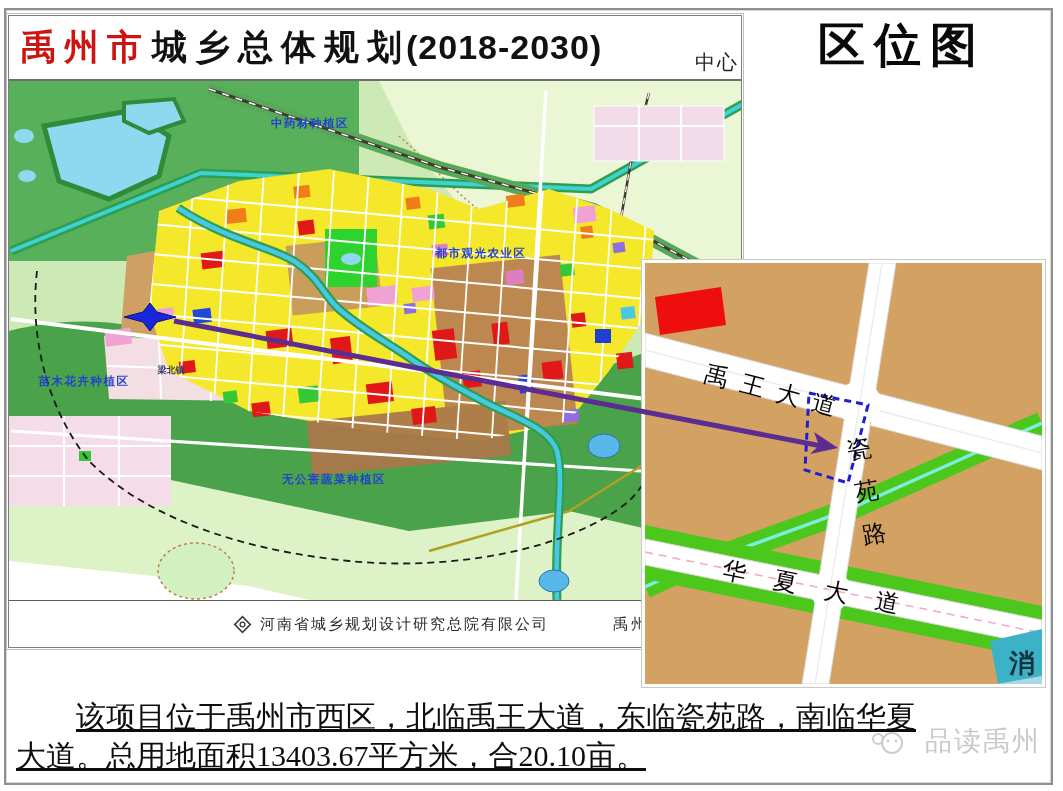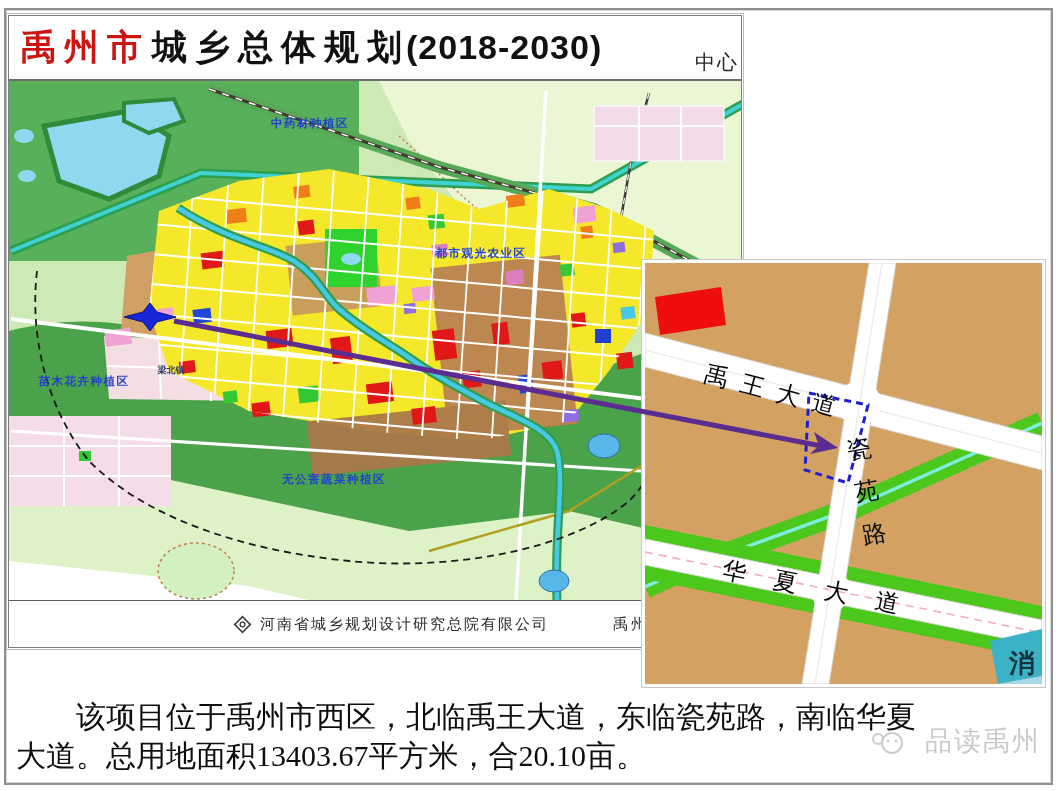--- a/index.html
+++ b/index.html
@@ -24,21 +24,21 @@
   .plan-footer .gov{margin-left:64px;font-size:15px;letter-spacing:3px;}
   .plan-footer .flogo{margin-left:224px;display:inline-flex;}
   
   .heading{position:absolute;left:818px;top:14px;z-index:4;font-size:47px;font-weight:900;
            color:#0a0a0a;letter-spacing:9px;}
   .inset{position:absolute;left:642px;top:260px;width:397px;height:421px;z-index:2;
          border:3px solid #fdfdfd;box-shadow:0 0 0 1px #c9c9c9;background:#d3a263;}
   .overlay{position:absolute;left:0;top:0;z-index:5;pointer-events:none;}
   
   .caption{position:absolute;left:16px;top:697px;width:1034px;z-index:3;
-           font-family:"Liberation Serif",serif;font-size:30px;line-height:39px;color:#0d0d0d;}
+           font-family:"Liberation Serif",serif;font-size:30px;line-height:39px;color:#0d0d0d;text-decoration:underline;}
   .caption .cl1{text-indent:2em;}
   .watermark{position:absolute;left:870px;top:723px;z-index:6;display:flex;align-items:center;gap:19px;
              color:#c9c9c9;font-size:27px;letter-spacing:2px;}
 </style>
 </head>
 <body>
 
 <div class="slide">
   <div class="frame"></div>
 
@@ -205,20 +205,21 @@
         <svg width="19" height="19" viewBox="0 0 19 19">
           <rect x="4" y="4" width="11" height="11" transform="rotate(45 9.5 9.5)" fill="none" stroke="#3a3a3a" stroke-width="1.6"></rect>
           <circle cx="9.5" cy="9.5" r="2.4" fill="none" stroke="#3a3a3a" stroke-width="1.3"></circle>
         </svg>
       </span>
       <span class="co" style="margin-left:8px">河南省城乡规划设计研究总院有限公司</span>
       <span class="gov">禹州市人</span>
     </div>
   </div>
 
+  <div class="heading">区位图</div>
 
   <div class="inset">
     <svg width="397" height="421" viewBox="0 0 397 421">
       <rect x="0" y="0" width="397" height="421" fill="#d3a263"></rect>
 
       <g>
         <polyline points="0,324 35,308 200,248 370,172 397,160" fill="none" stroke="#4cc81c" stroke-width="23"></polyline>
         <polyline points="0,324 35,308 200,248 370,172 397,160" fill="none" stroke="#7deede" stroke-width="3.5"></polyline>
       </g>
 

